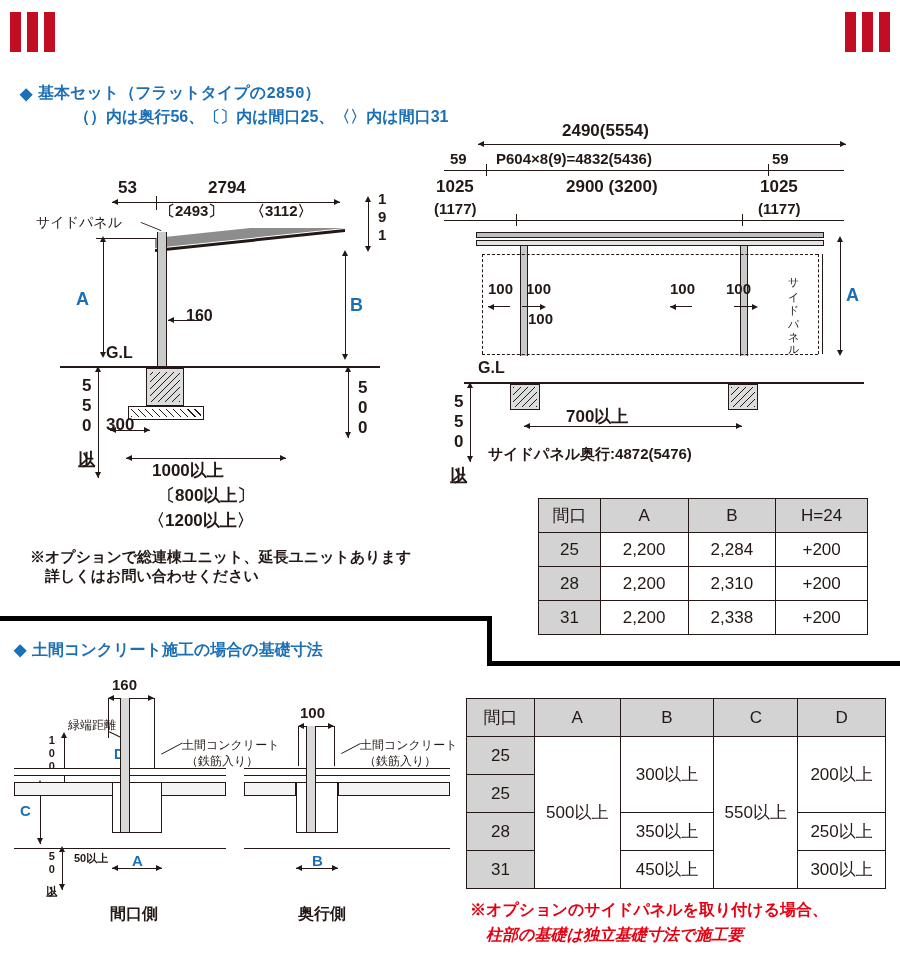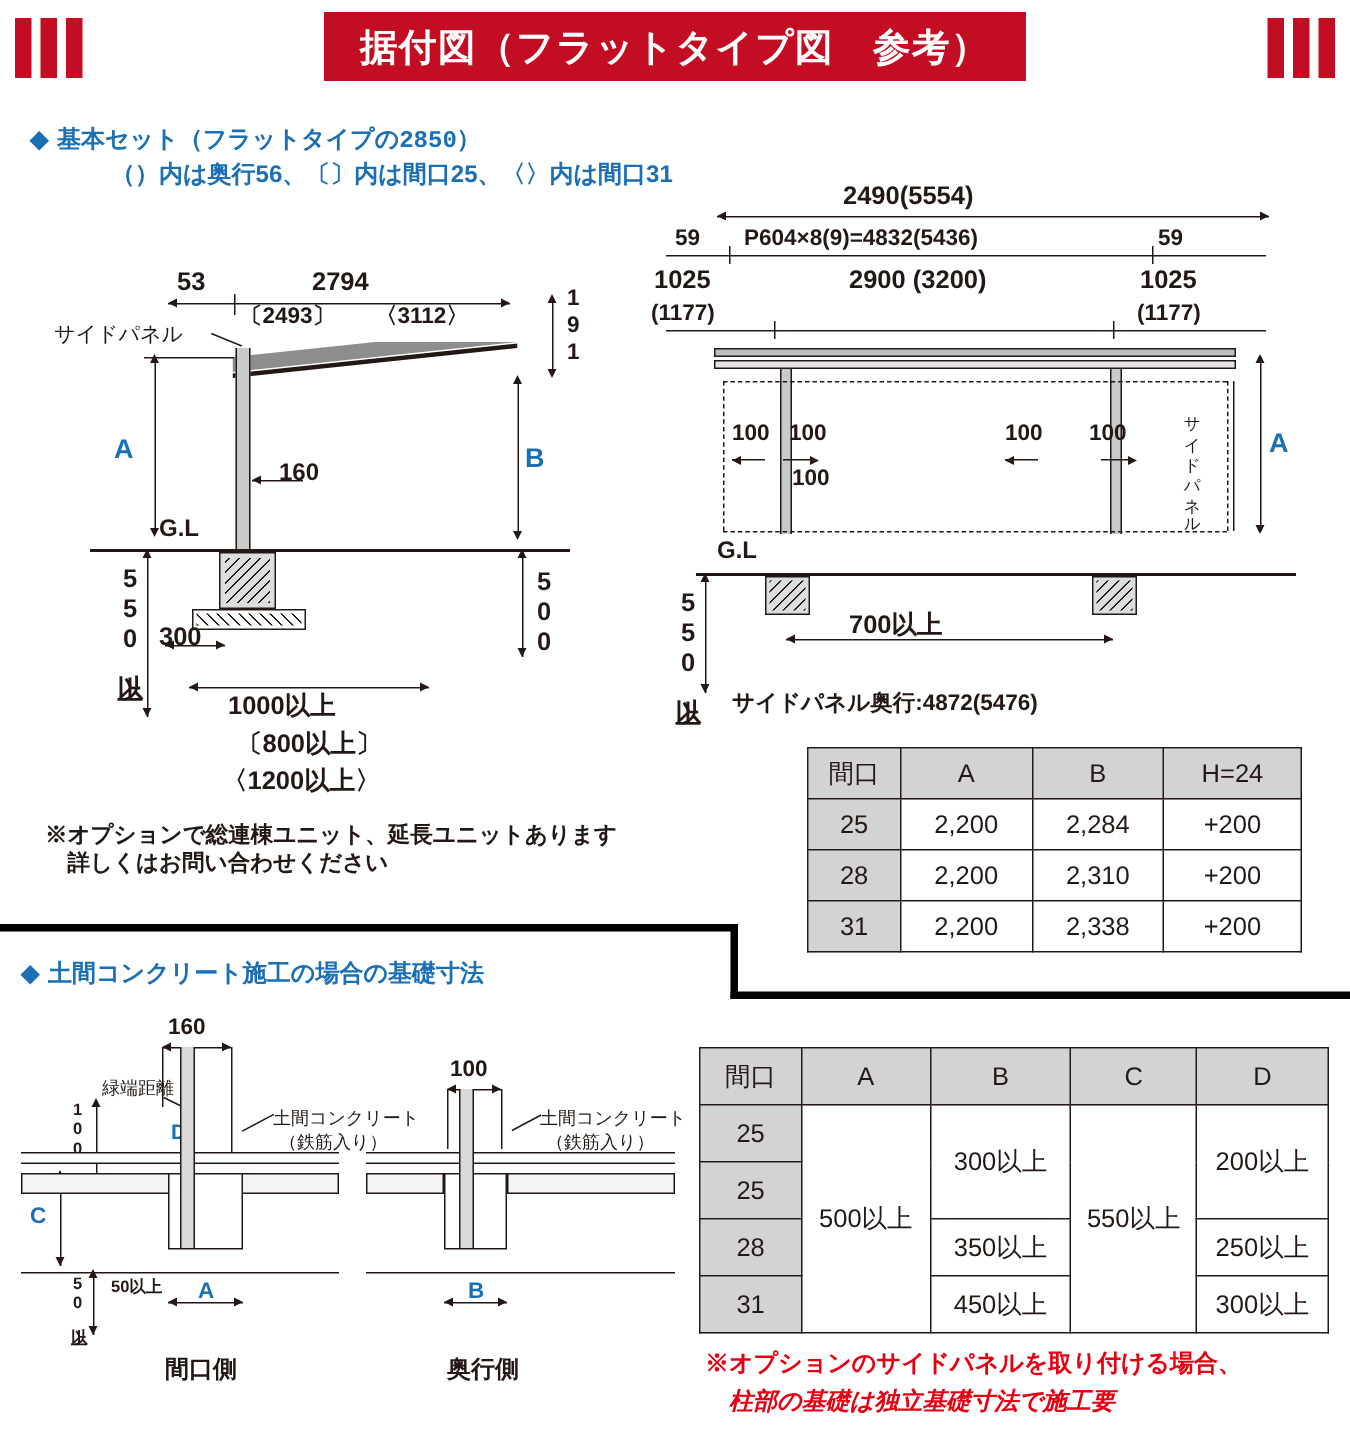--- a/index.html
+++ b/index.html
@@ -72,21 +72,20 @@
   
   .blk { position:absolute; background:#000; }
 </style>
 </head>
 <body>
 
 <div class="abs" id="header-bar">
   <div class="tick" style="left:10px;"></div>
   <div class="tick" style="left:27px;"></div>
   <div class="tick" style="left:44px;"></div>
-  <div class="hdr-title">据付図（フラットタイプ図　参考）</div>
   <div class="tick" style="left:845px;"></div>
   <div class="tick" style="left:862px;"></div>
   <div class="tick" style="left:879px;"></div>
 </div>
 
 <div class="t fs16 b blue" style="left:20px; top:84px;">◆</div>
 <div class="t fs16 b blue" style="left:38px; top:84px;font-family:Liberation Mono, monospace;">基本セット（フラットタイプの2850）</div>
 <div class="t fs16 b blue" style="left:38px; top:107px;margin-left:36px;">（）内は奥行56、〔〕内は間口25、〈〉内は間口31</div>
 
 <div class="abs" style="left:0; top:140px; width:440px; height:480px;">
@@ -236,21 +235,21 @@
   <div class="vl" style="left:40px; top:264px; height:78px;"></div>
   <div class="ar ar-u" style="left:37px; top:262px;"></div>
   <div class="ar ar-d" style="left:37px; top:336px;"></div>
   <div class="t fs17 b vert" style="left:18px; top:272px; height:70px;">550以上</div>
 
   <div class="hl" style="left:94px; top:306px; width:218px;"></div>
   <div class="ar ar-l" style="left:94px; top:303px;"></div>
   <div class="ar ar-r" style="left:306px; top:303px;"></div>
   <div class="t fs17 b" style="left:136px; top:286px;">700以上</div>
 
-  <div class="t fs15 b" style="left:58px; top:340px;">サイドパネル奥行:4872(5476)</div>
+  <div class="t fs15 b" style="left:58px; top:325px;">サイドパネル奥行:4872(5476)</div>
 </div>
 
 <table class="spec" id="table1" style="left:538px; top:498px; width:330px;">
   <tbody>
       <tr>
     <th style="width:62px; height:34px;">間口</th>
     <th class="hdr-blue" style="width:88px;">A</th>
     <th class="hdr-blue" style="width:88px;">B</th>
     <th style="width:92px;">H=24</th>
   </tr>

